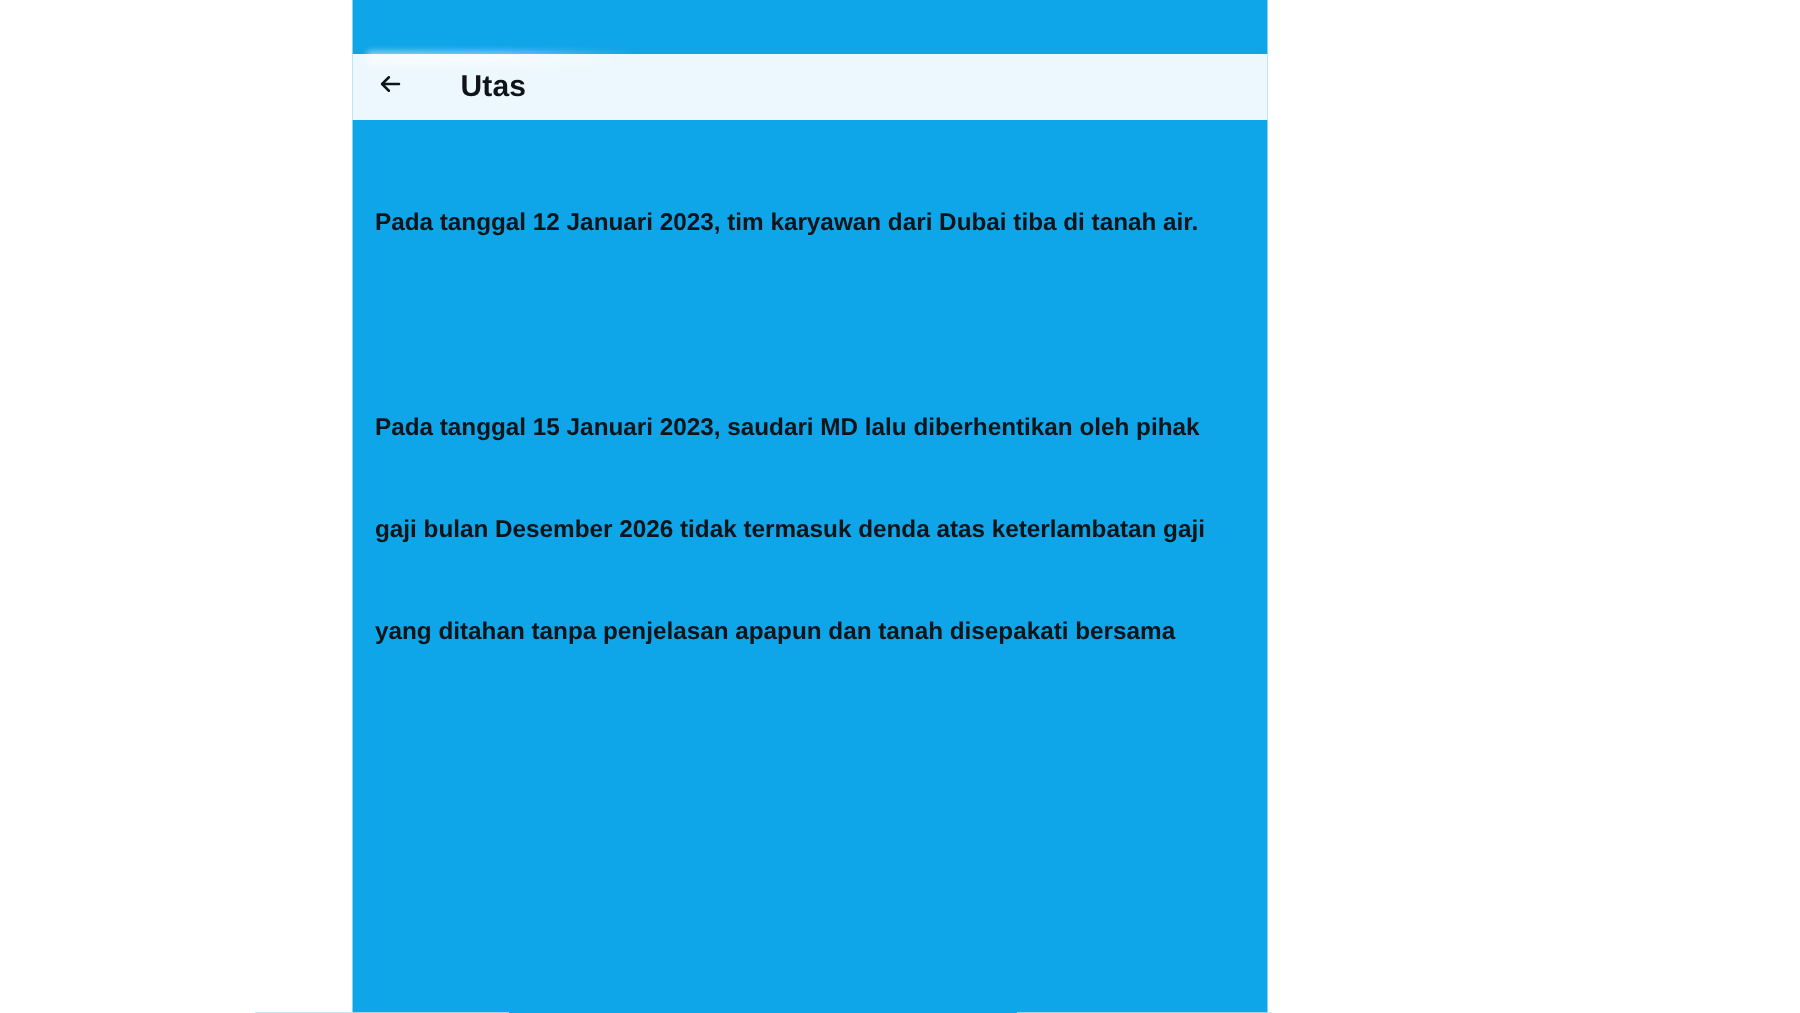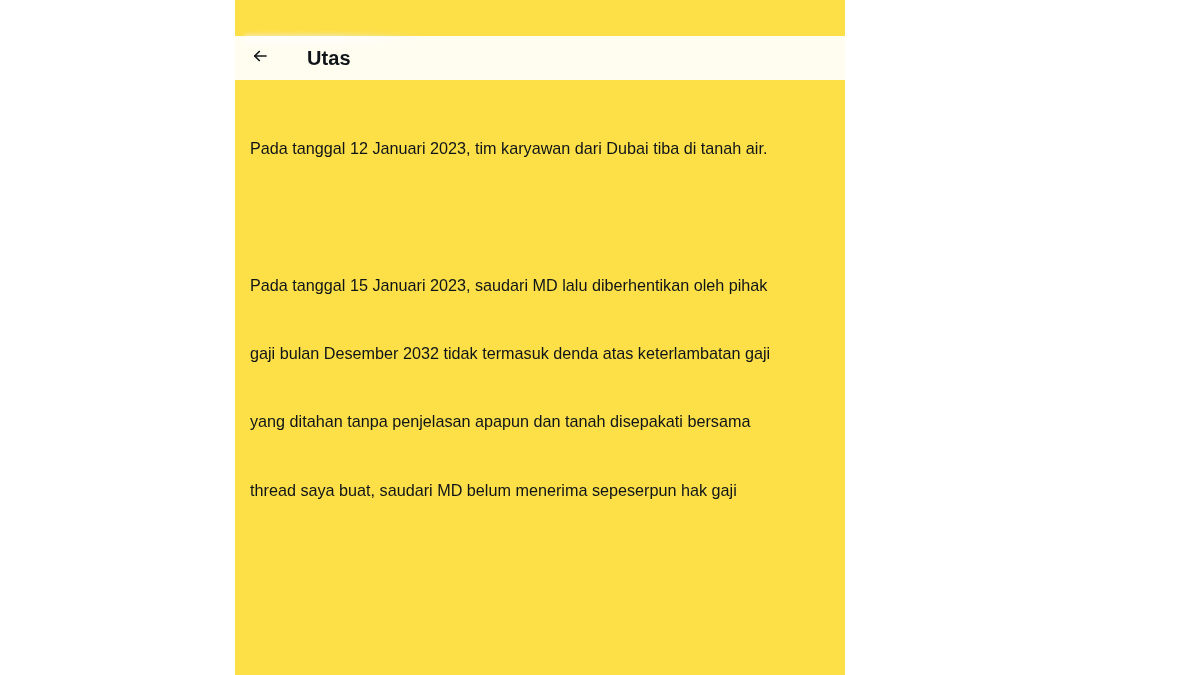--- a/index.html
+++ b/index.html
@@ -14,21 +14,21 @@
       font-family: "Liberation Sans", "DejaVu Sans", sans-serif;
       color: #0f1419;
       position: relative;
     }
     .column {
       position: absolute;
       left: 235px;
       top: 0;
       width: 610px;
       height: 675px;
-      background: #fde047;
+      background: #0ea5e9;
     }
     .header {
       position: absolute;
       left: 0;
       top: 36px;
       width: 610px;
       height: 44px;
       display: flex;
       align-items: center;
       background: rgba(255,255,255,0.92);
@@ -68,20 +68,21 @@
       left: 15px;
       top: 91px;
       width: 590px;
       font-size: 16.2px;
       line-height: 22.8px;
       color: #0f1419;
     }
     .para {
       margin: 0 0 23px 0;
       white-space: pre-wrap;
+      font-weight: bold;
     }
     .para .line {
       display: block;
       white-space: nowrap;
     }
   </style>
 </head>
 <body>
 
 <div class="column">
@@ -97,20 +98,19 @@
     </div>
     <div class="title">Utas</div>
   </div>
 
   <div class="content">
     <p class="para">
       <span class="line">Pada tanggal 12 Januari 2023, tim karyawan dari Dubai tiba di tanah air.</span>
     </p>
     <p class="para">
       <span class="line">Pada tanggal 15 Januari 2023, saudari MD lalu diberhentikan oleh pihak</span>
-      <span class="line">gaji bulan Desember 2032 tidak termasuk denda atas keterlambatan gaji</span>
+      <span class="line">gaji bulan Desember 2026 tidak termasuk denda atas keterlambatan gaji</span>
       <span class="line">yang ditahan tanpa penjelasan apapun dan tanah disepakati bersama</span>
-      <span class="line">thread saya buat, saudari MD belum menerima sepeserpun hak gaji</span>
       
     </p>
 
   </div>
 </div>
 
 </body></html>

